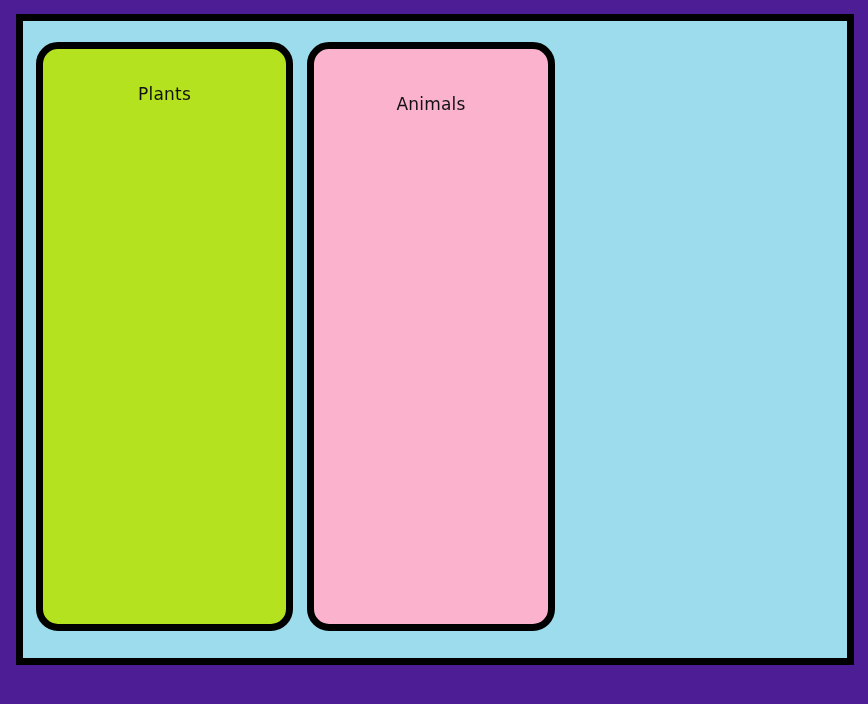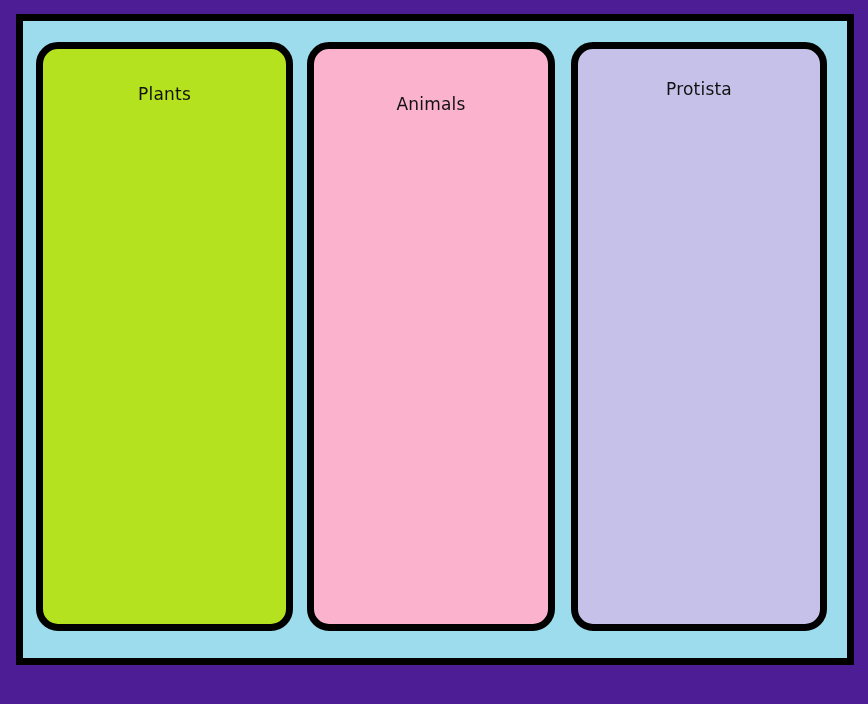--- a/index.html
+++ b/index.html
@@ -104,20 +104,16 @@
       <div class="category-column col-0" style="background-color: rgb(181, 226, 30); border-color: rgb(0, 0, 0);">
         <div class="column-label">Plants</div>
         <div class="column-body"></div>
       </div>
 
       <div class="category-column col-1" style="background-color: rgb(251, 178, 205); border-color: rgb(0, 0, 0);">
         <div class="column-label">Animals</div>
         <div class="column-body"></div>
       </div>
 
-      <div class="category-column col-2" style="background-color: rgb(198, 193, 232); border-color: rgb(0, 0, 0);">
-        <div class="column-label">Protista</div>
-        <div class="column-body"></div>
-      </div>
 
     </div>
   </div>
 </div>
 
 </body></html>

